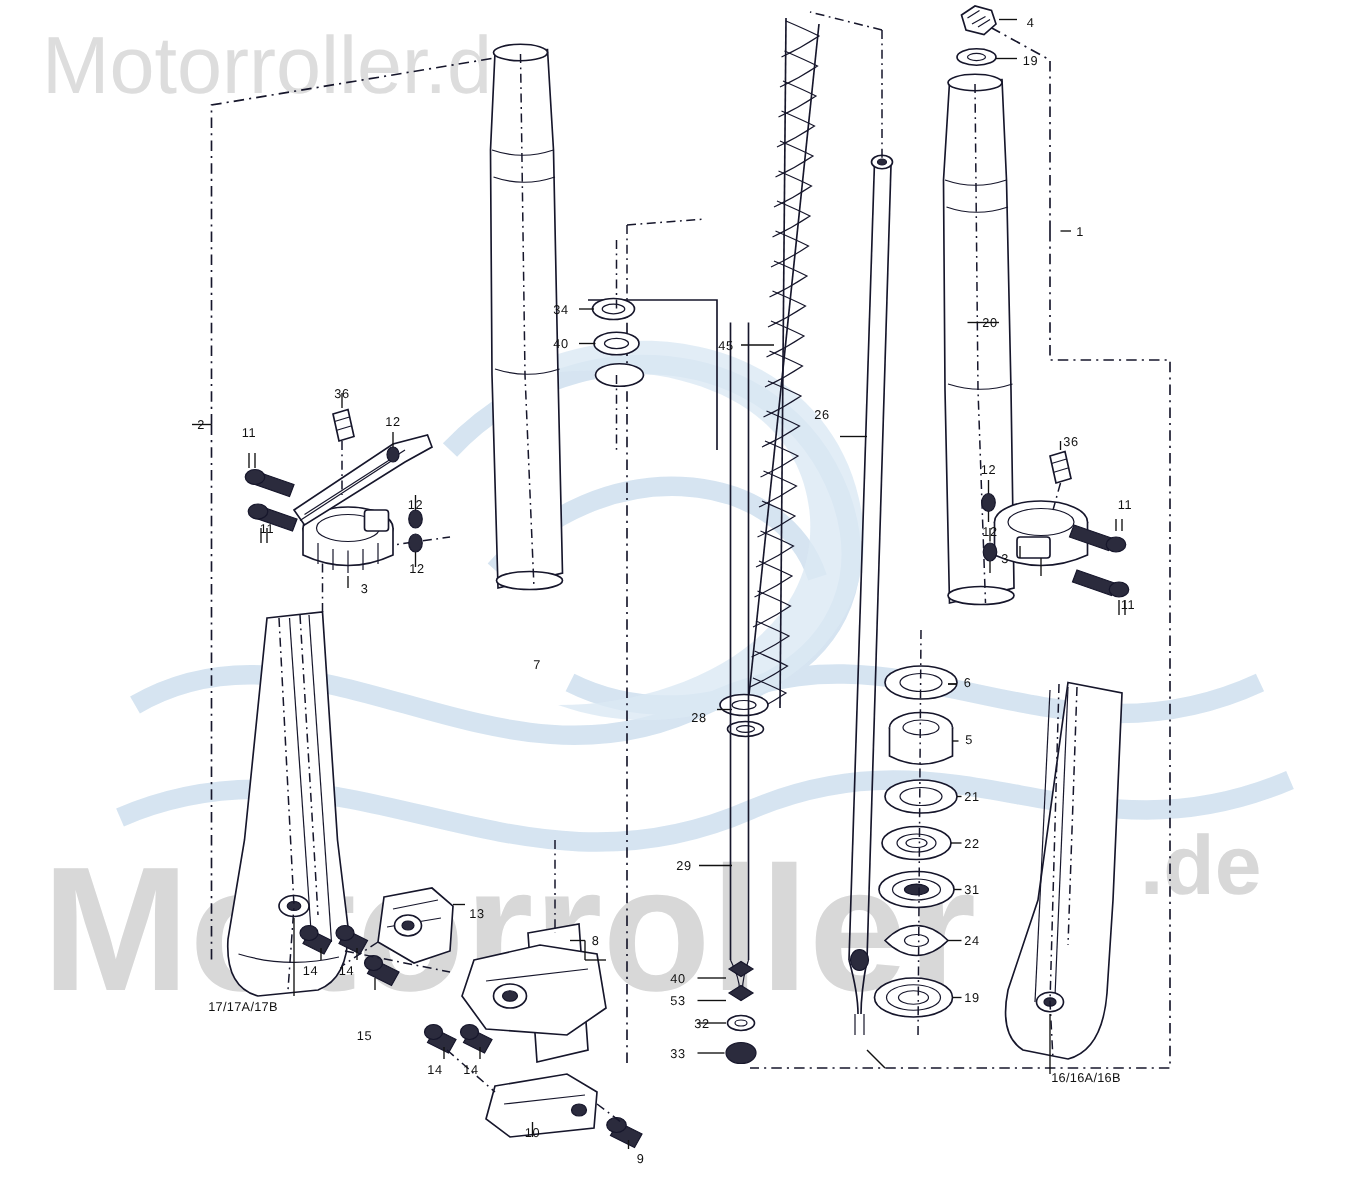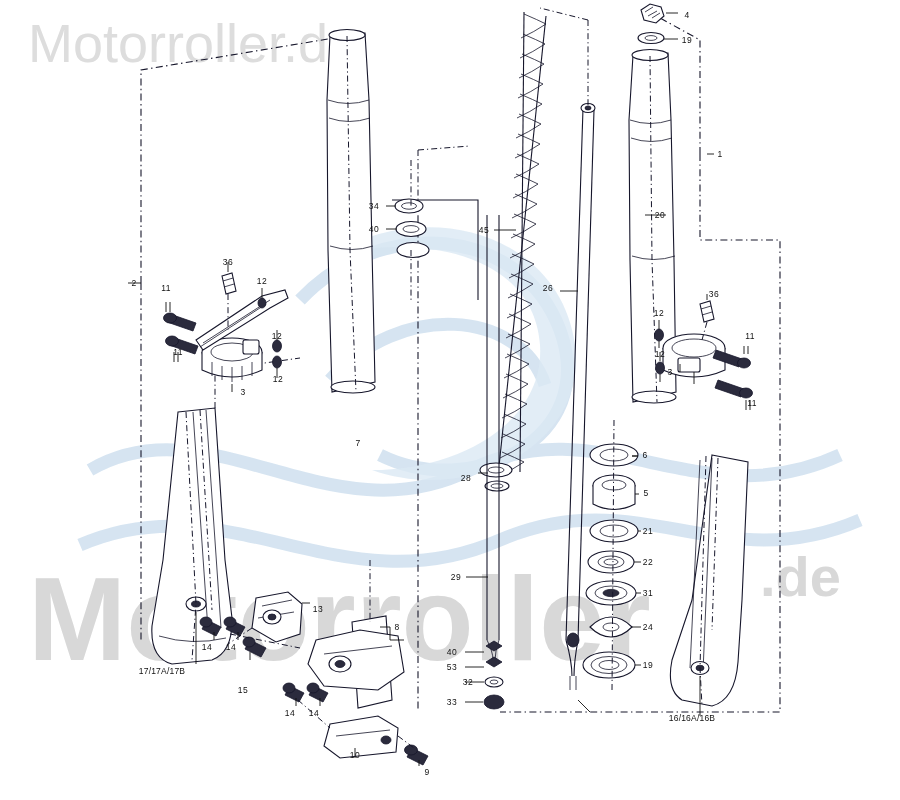--- a/index.html
+++ b/index.html
@@ -394,21 +394,21 @@
   </svg>
 
   <div id="labels">
     <div class="lbl" style="left:687px;top:15px">4</div>
     <div class="lbl" style="left:687px;top:40px">19</div>
     <div class="lbl" style="left:720px;top:154px">1</div>
     <div class="lbl" style="left:660px;top:215px">20</div>
     <div class="lbl" style="left:374px;top:206px">34</div>
     <div class="lbl" style="left:374px;top:229px">40</div>
     <div class="lbl" style="left:484px;top:230px">45</div>
-    <div class="lbl" style="left:548px;top:288px">26</div>
+    <div class="lbl" style="left:548px;top:276px">26</div>
     <div class="lbl" style="left:134px;top:283px">2</div>
     <div class="lbl" style="left:166px;top:288px">11</div>
     <div class="lbl" style="left:228px;top:262px">36</div>
     <div class="lbl" style="left:262px;top:281px">12</div>
     <div class="lbl" style="left:277px;top:336px">12</div>
     <div class="lbl" style="left:278px;top:379px">12</div>
     <div class="lbl" style="left:178px;top:352px">11</div>
     <div class="lbl" style="left:243px;top:392px">3</div>
     <div class="lbl" style="left:714px;top:294px">36</div>
     <div class="lbl" style="left:659px;top:313px">12</div>
@@ -433,16 +433,16 @@
     <div class="lbl" style="left:318px;top:609px">13</div>
     <div class="lbl" style="left:207px;top:647px">14</div>
     <div class="lbl" style="left:231px;top:647px">14</div>
     <div class="lbl" style="left:243px;top:690px">15</div>
     <div class="lbl" style="left:290px;top:713px">14</div>
     <div class="lbl" style="left:314px;top:713px">14</div>
     <div class="lbl" style="left:397px;top:627px">8</div>
     <div class="lbl" style="left:355px;top:755px">10</div>
     <div class="lbl" style="left:427px;top:772px">9</div>
     <div class="lbl wide" style="left:162px;top:671px">17/17A/17B</div>
-    <div class="lbl wide" style="left:692px;top:718px">16/16A/16B</div>
+    <div class="lbl wide" style="left:724px;top:718px">16/16A/16B</div>
   </div>
 
 </div>
 
 </body></html>

